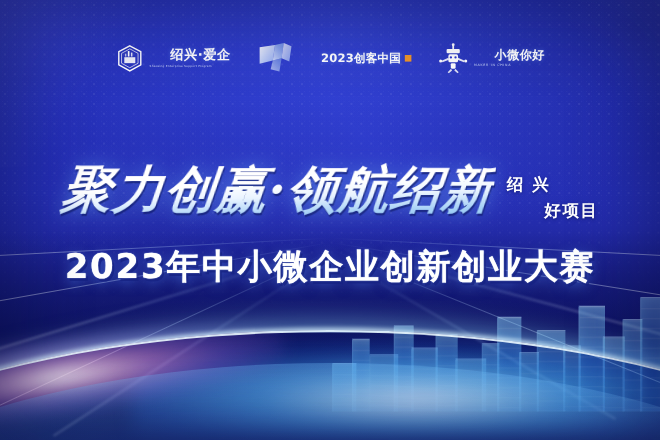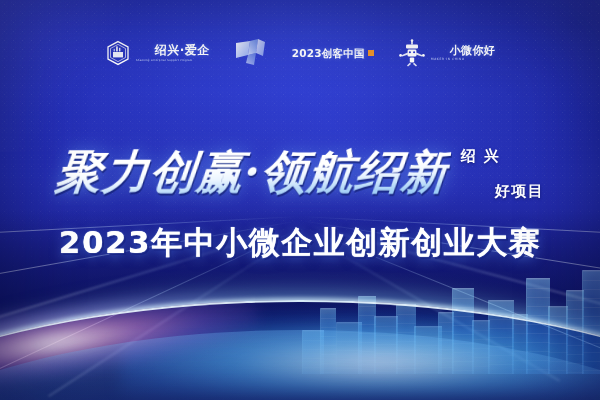--- a/index.html
+++ b/index.html
@@ -89,21 +89,21 @@
     font-family:"DejaVu Serif","Liberation Serif",serif;
     font-size:46px; font-weight:700; font-style:italic;
     letter-spacing:1px; white-space:nowrap;
     background:linear-gradient(178deg,#ffffff 0%,#ffffff 42%,#eaf4ff 58%,#a9d2f7 78%,#7fc0f2 100%);
     -webkit-background-clip:text; background-clip:text;
     -webkit-text-fill-color:transparent; color:transparent;
     filter:drop-shadow(1px 2px 0 rgba(10,20,90,.55)) drop-shadow(0 0 9px rgba(120,190,255,.4));
     transform:skewX(-6deg);
   }
   .title-side{
-    display:flex; flex-direction:column; gap:18px;
+    display:flex; flex-direction:column; gap:6px;
     padding-bottom:4px; white-space:nowrap;
   }
   .title-side span{
     color:#ffffff; font-size:15px; font-weight:700; line-height:1.12;
     text-shadow:0 1px 3px rgba(8,16,80,.6);
   }
   .title-side .s1{ letter-spacing:8px; padding-left:2px; }
   .title-side .s2{ letter-spacing:1.5px;margin-left:36px; }
 
   

